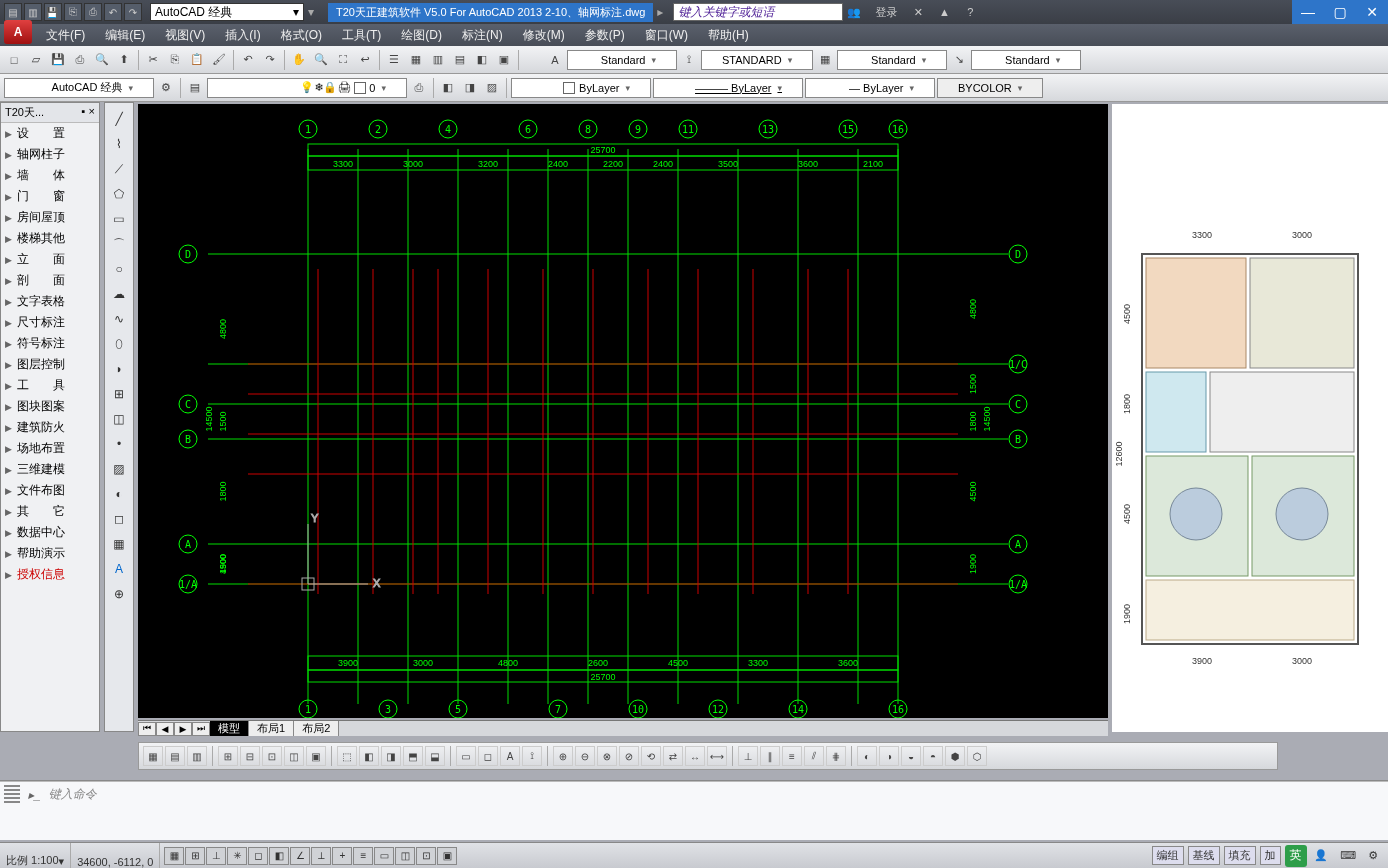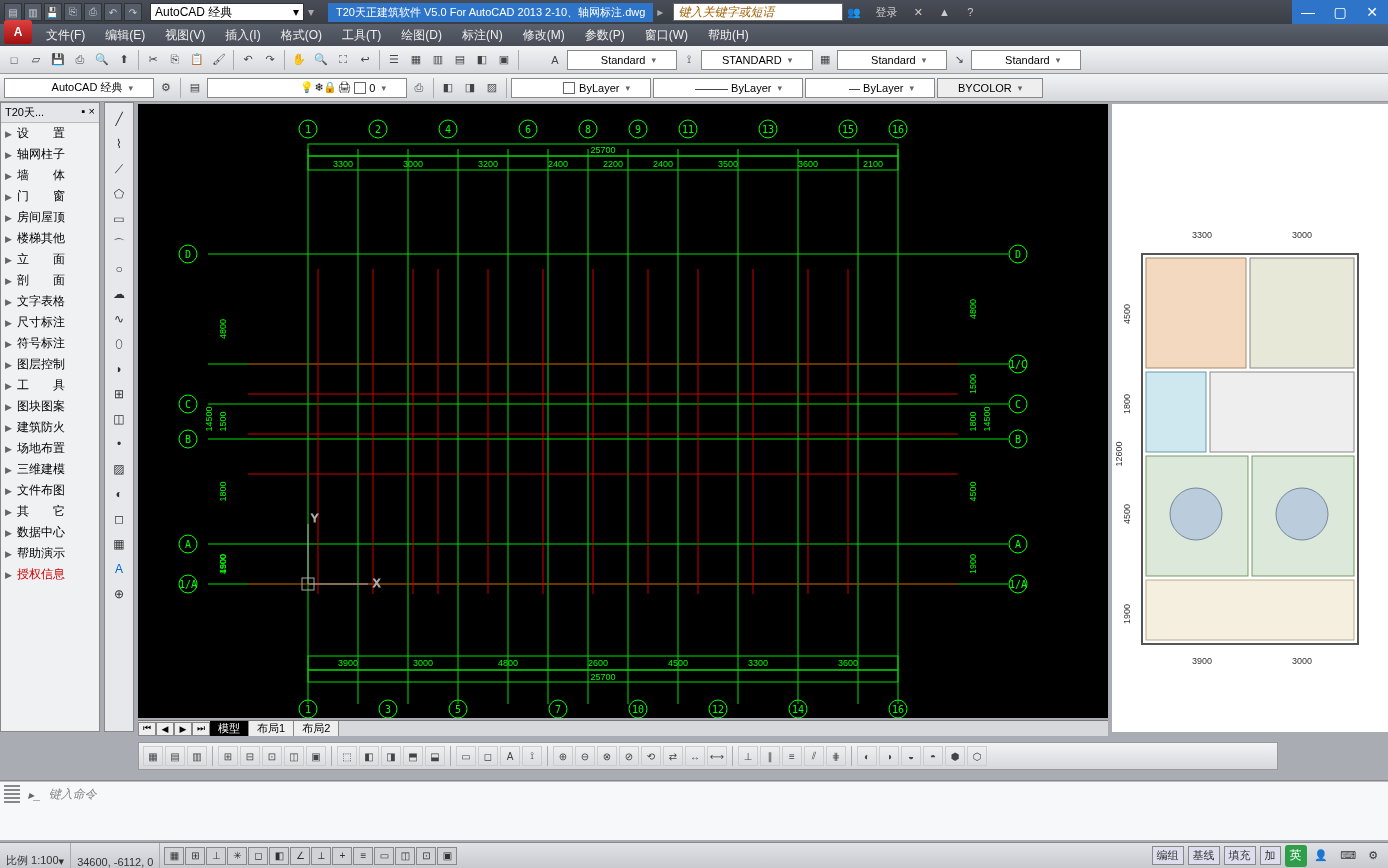--- a/index.html
+++ b/index.html
@@ -4,21 +4,21 @@
 <style>
 * { margin: 0; padding: 0; box-sizing: border-box; font-family: "Microsoft YaHei", sans-serif; }
 body { width: 1388px; height: 868px; background: #aaacb4; font-size: 12px; overflow: hidden; }
 
 
 .title-bar { height: 24px; background: linear-gradient(#484d57,#3a3e46); display: flex; align-items: center; color: #ddd; }
 .title-bar .qat { display: flex; gap: 2px; padding: 0 4px; }
 .title-bar .qat span { width: 18px; height: 18px; background: #555d6a; border: 1px solid #333; display: flex; align-items: center; justify-content: center; font-size: 10px; color: #ccc; cursor: pointer; }
 .title-bar .ws-dd { width: 154px; height: 18px; background: #fff; color: #000; border: 1px solid #333; padding: 0 4px; display: flex; align-items: center; justify-content: space-between; margin: 0 4px; }
 .title-bar .title-text { flex: 0 0 auto; background: #2e75c9; color: #fff; padding: 2px 8px; margin-left: 4px; font-size: 11px; }
-.title-bar .search { margin-left: 6px; width: 170px; height: 18px; background: #fff; color: #a16207; font-style: italic; border: 1px solid #666; padding: 0 4px; display: flex; align-items: center; text-align: center; }
+.title-bar .search { margin-left: 6px; width: 170px; height: 18px; background: #fff; color: #4c1d95; font-style: italic; border: 1px solid #666; padding: 0 4px; display: flex; align-items: center; text-align: center; }
 .title-bar .spacer { flex: 1; }
 .title-bar .right-btns { display: flex; gap: 4px; align-items: center; padding-right: 4px; }
 .title-bar .right-btns span { width: 22px; height: 18px; display: flex; align-items: center; justify-content: center; color: #ccc; font-size: 11px; cursor: pointer; }
 .win-ctrl { display:flex; }
 .win-ctrl span { width: 32px; height: 24px; display:flex;align-items:center;justify-content:center;background:#2e75c9;color:#fff;font-size:14px;cursor:pointer; }
 .win-ctrl .close { background:#2e75c9; }
 
 
 .menu-bar { height: 22px; background: linear-gradient(#5a606c,#484d57); display: flex; align-items: center; padding-left: 36px; color: #eee; }
 .menu-bar span { padding: 2px 10px; font-size: 12px; cursor: default; }
@@ -206,21 +206,21 @@
   <span class="tb-btn">◨</span>
   <span class="tb-btn">▨</span>
   <span class="tb-sep"></span>
   <div class="tb-dd" style="min-width:140px;">
       <span style="display:flex;gap:4px;align-items:center;">
         <span class="tb-swatch" style="background:#fff;"></span>
         <span>ByLayer</span>
       </span>
       <span class="arr">▾</span>
     </div>
-  <div class="tb-dd" style="min-width:150px;">
+  <div class="tb-dd" style="min-width:150px;text-decoration:underline;">
       <span>——— <span>ByLayer</span></span>
       <span class="arr">▾</span>
     </div>
   <div class="tb-dd" style="min-width:130px;">
       <span>— <span>ByLayer</span></span>
       <span class="arr">▾</span>
     </div>
   <div class="tb-dd" style="min-width:90px;background:#eee;">
       <span>BYCOLOR</span>
       <span class="arr">▾</span>

